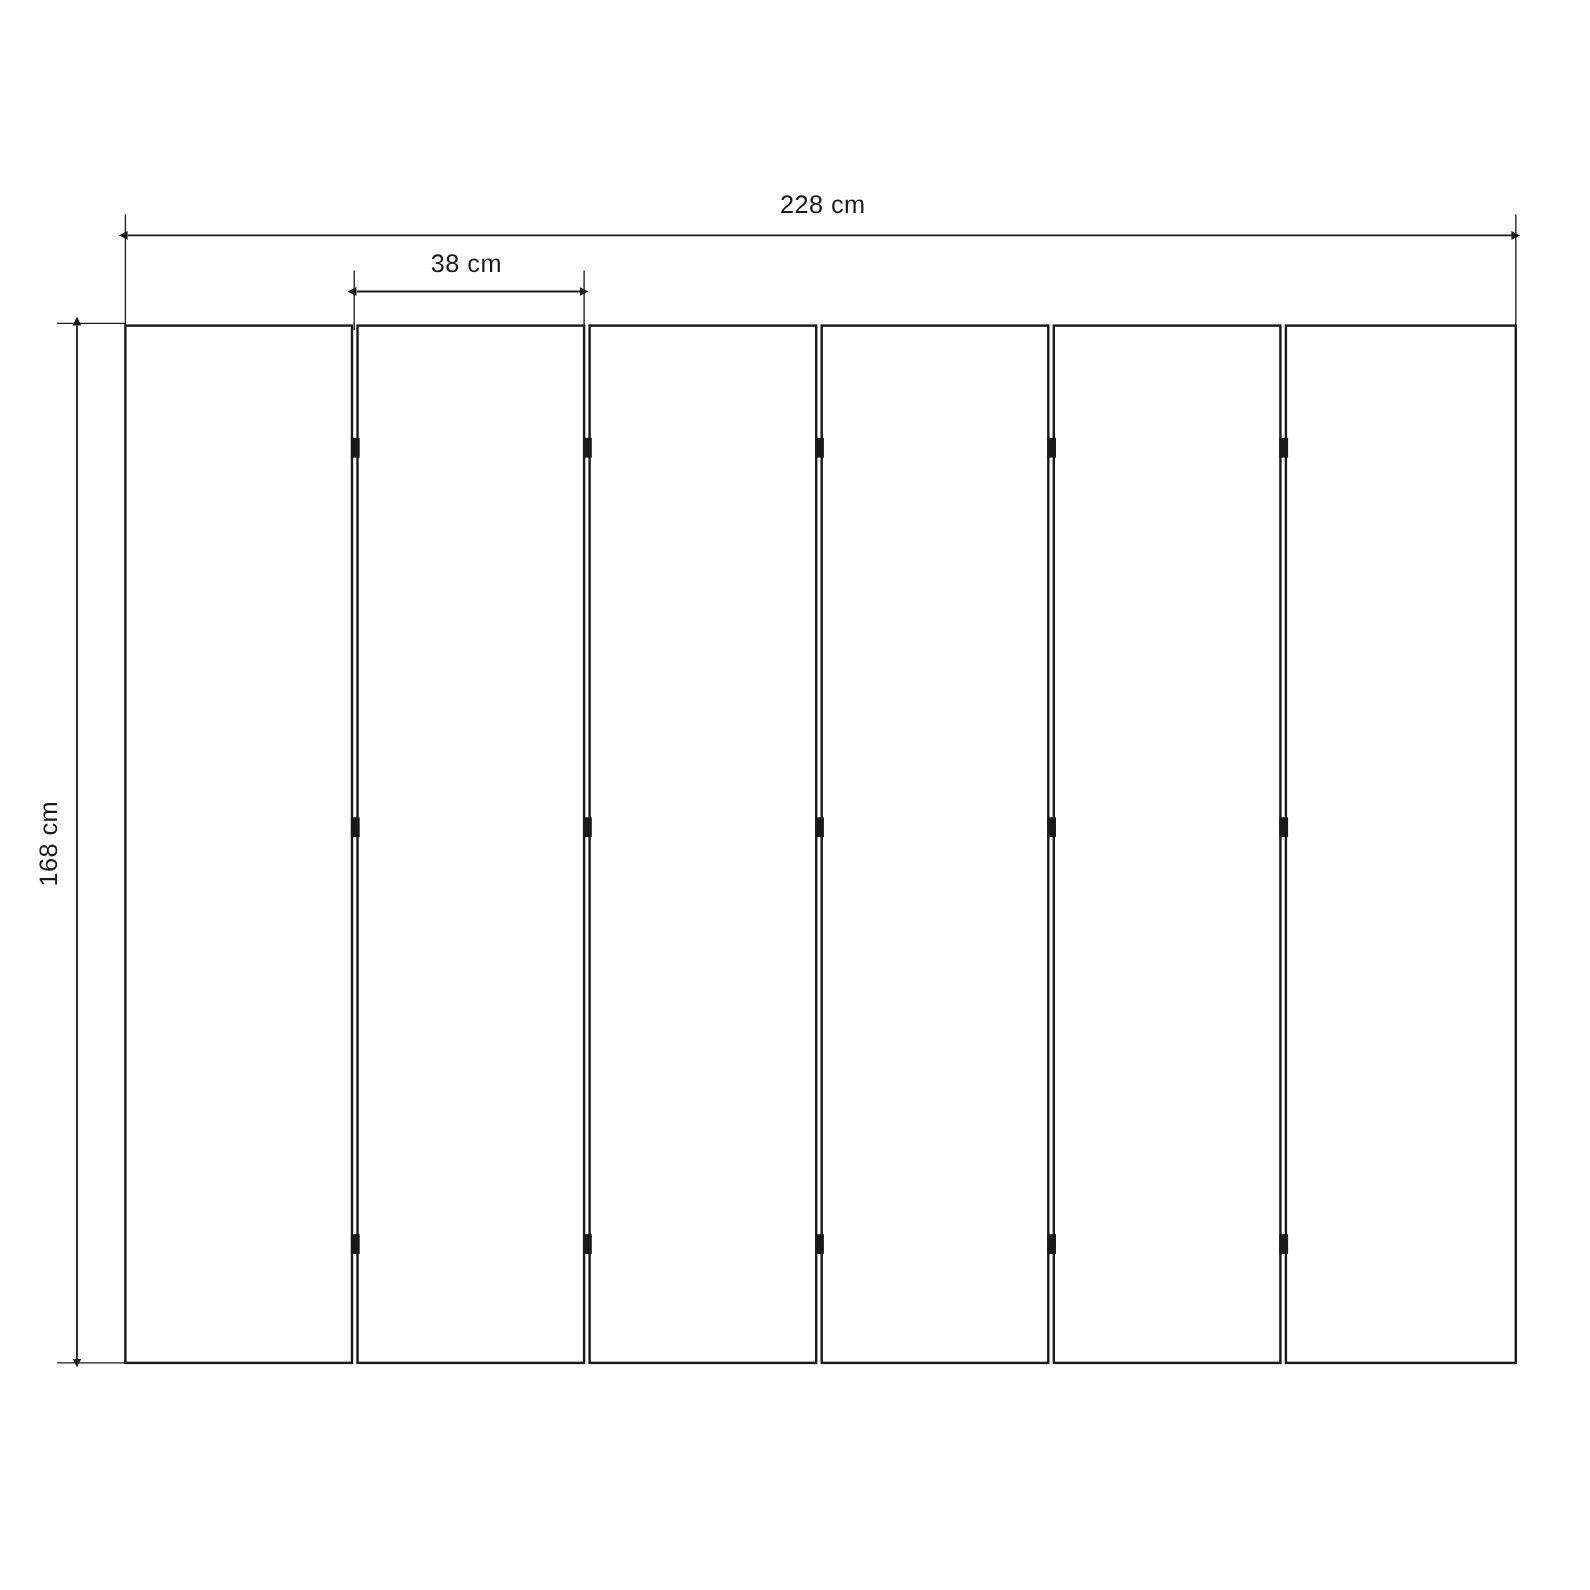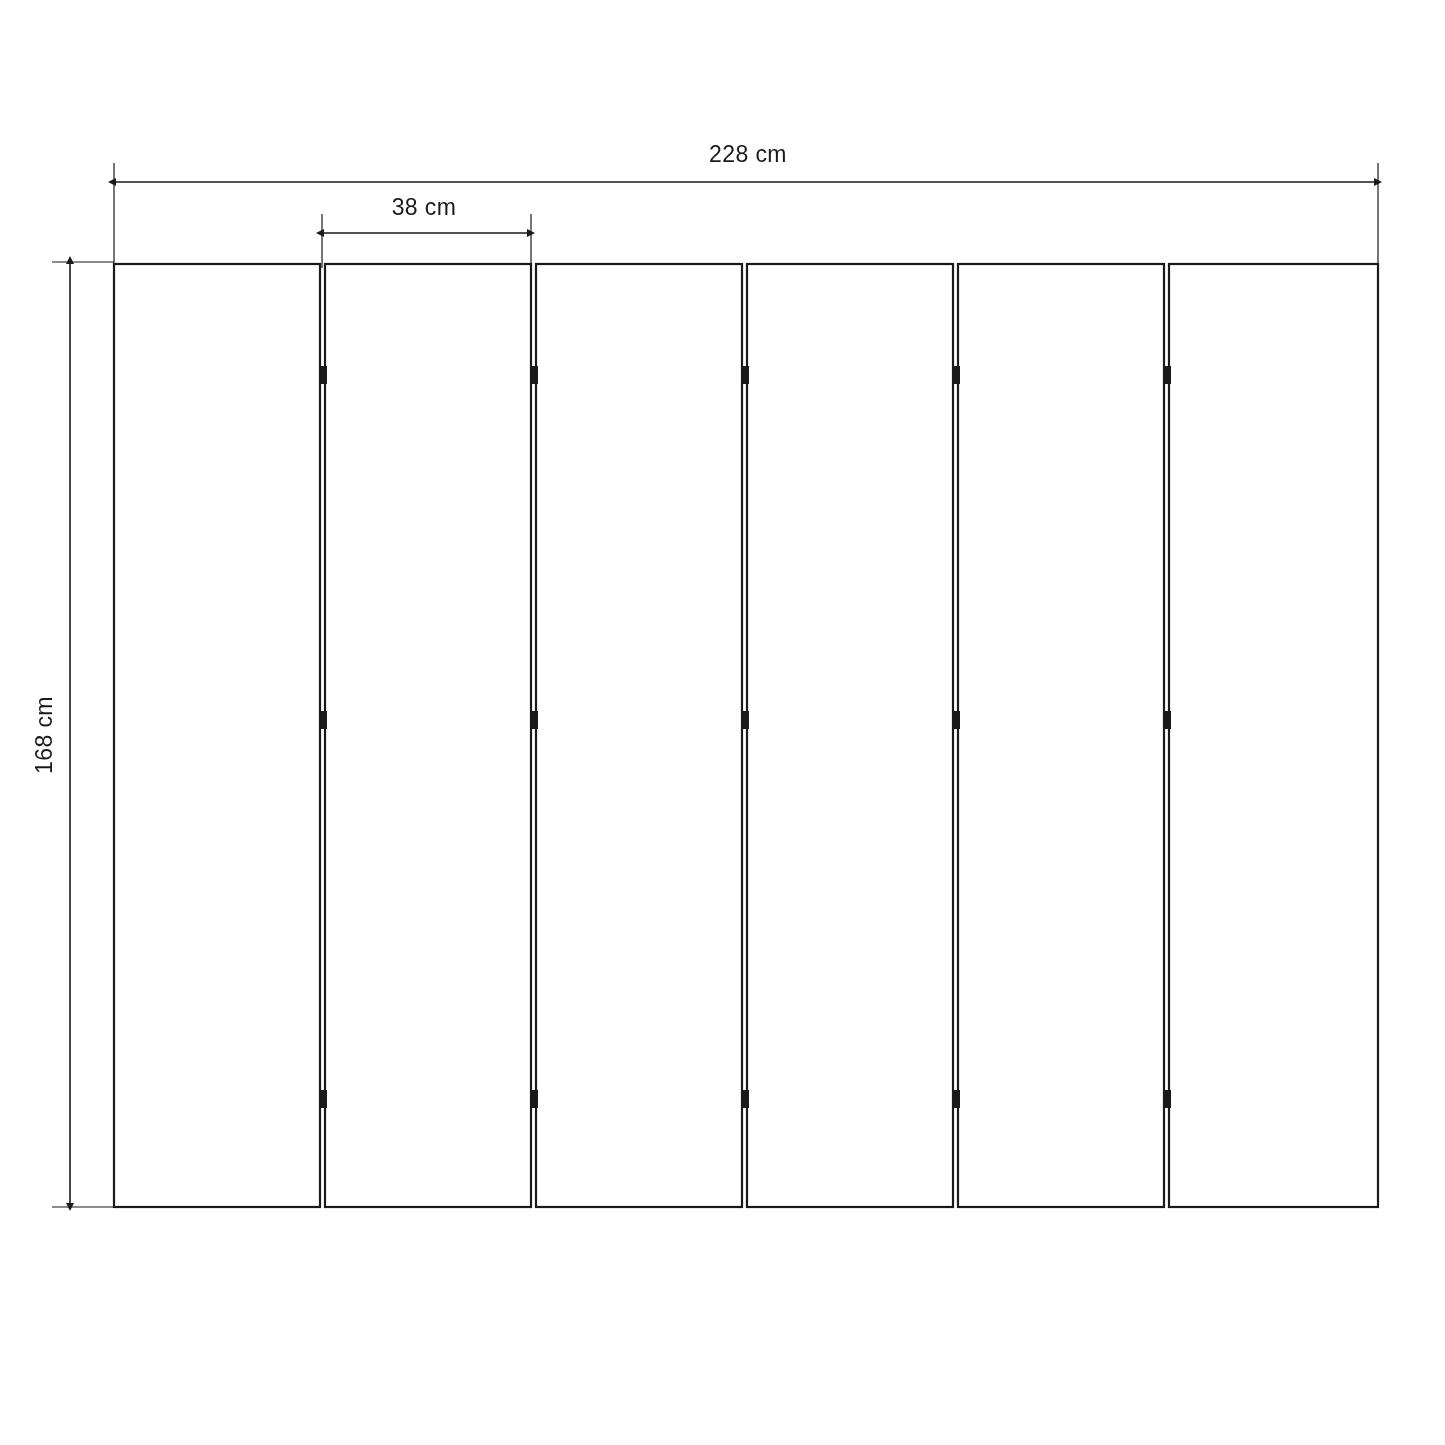--- a/index.html
+++ b/index.html
@@ -11,20 +11,21 @@
     width: 1445px;
     height: 1445px;
     font-family: "Liberation Sans", sans-serif;
     color: #1a1a1a;
     overflow: hidden;
   }
   #diagram-root {
     position: relative;
     width: 1445px;
     height: 1245px;
+    margin-top: 32px;
   }
   svg.diagram {
     display: block;
     width: 1445px;
     height: 1445px;
   }
   .dim-label {
     font-family: "Liberation Sans", sans-serif;
     font-size: 23px;
     fill: #1a1a1a;

